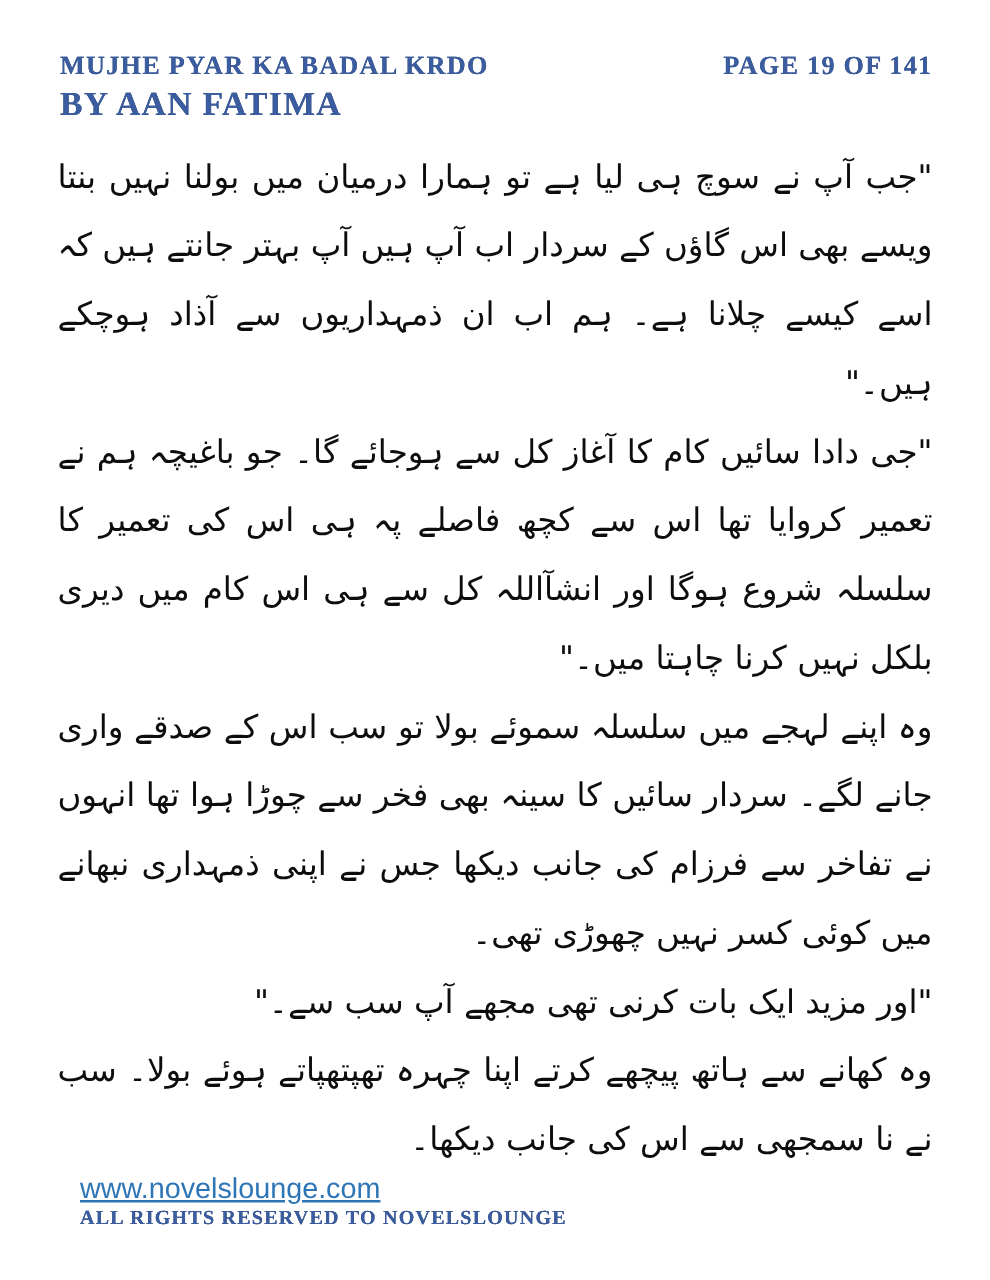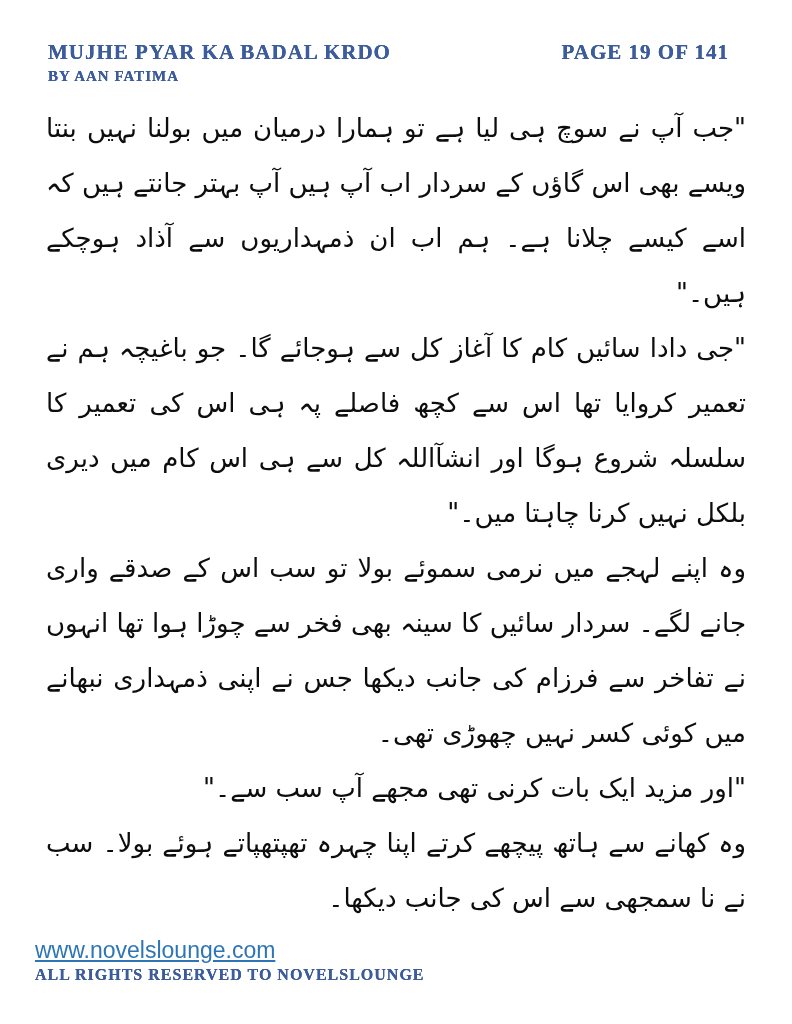--- a/index.html
+++ b/index.html
@@ -7,59 +7,59 @@
     position: relative;
     width: 792px;
     height: 1024px;
     background: #ffffff;
     overflow: hidden;
     font-family: "Liberation Serif", serif;
     box-sizing: border-box;
   }
   
   .header {
-    padding: 40px 63px 0 48px;
+    padding: 40px 46px 0 48px;
     color: #3b5c9e;
   }
   .header-row {
     display: flex;
     justify-content: space-between;
     align-items: baseline;
   }
   .deco-caps {
     font-family: "Liberation Serif", serif;
     font-weight: bold;
     letter-spacing: 1px;
     color: #3b5c9e;
     text-shadow: 0 0 0.4px #24406e;
   }
   .title   { font-size: 21px; }
   .page-label { font-size: 21px; }
-  .author  { font-size: 15px; margin-top: 3px; }
+  .author  { font-size: 27px; margin-top: 3px; }
 
   
   .body-text {
     direction: rtl;
     unicode-bidi: embed;
     padding: 16px 46px 0 46px;
     font-family: "DejaVu Sans", sans-serif;
     color: #0d0d0d;
     font-size: 26px;
     line-height: 55px;
     text-align: justify;
   }
   .body-text p {
     margin: 0;
     text-align: justify;
   }
 
   
   .footer {
     position: absolute;
-    left: 35px;
+    left: 64px;
     bottom: 40px;
   }
   .site-link {
     display: inline-block;
     font-family: "Liberation Sans", sans-serif;
     font-size: 23px;
     color: #2e75b6;
     text-decoration: underline;
     text-decoration-color: #2e75b6;
     margin-bottom: 2px;
@@ -78,21 +78,21 @@
     <div class="header-row">
       <span class="deco-caps title">MUJHE PYAR KA BADAL KRDO</span>
       <span class="deco-caps page-label">PAGE 19 OF 141</span>
     </div>
     <div class="deco-caps author">BY AAN FATIMA</div>
   </div>
 
   <div class="body-text" dir="rtl">
     <p>"جب آپ نے سوچ ہی لیا ہے تو ہمارا درمیان میں بولنا نہیں بنتا ویسے بھی اس گاؤں کے سردار اب آپ ہیں آپ بہتر جانتے ہیں کہ اسے کیسے چلانا ہے۔ ہم اب ان ذمہداریوں سے آذاد ہوچکے ہیں۔"</p>
     <p>"جی دادا سائیں کام کا آغاز کل سے ہوجائے گا۔ جو باغیچہ ہم نے تعمیر کروایا تھا اس سے کچھ فاصلے پہ ہی اس کی تعمیر کا سلسلہ شروع ہوگا اور انشآاللہ کل سے ہی اس کام میں دیری بلکل نہیں کرنا چاہتا میں۔"</p>
-    <p>وہ اپنے لہجے میں نرمی سموئے بولا تو سب اس کے صدقے واری جانے لگے۔ سردار سائیں کا سینہ بھی فخر سے چوڑا ہوا تھا انہوں نے تفاخر سے فرزام کی جانب دیکھا جس نے اپنی ذمہداری نبھانے میں کوئی کسر نہیں چھوڑی تھی۔</p>
+    <p>وہ اپنے لہجے میں سلسلہ سموئے بولا تو سب اس کے صدقے واری جانے لگے۔ سردار سائیں کا سینہ بھی فخر سے چوڑا ہوا تھا انہوں نے تفاخر سے فرزام کی جانب دیکھا جس نے اپنی ذمہداری نبھانے میں کوئی کسر نہیں چھوڑی تھی۔</p>
     <p>"اور مزید ایک بات کرنی تھی مجھے آپ سب سے۔"</p>
     <p>وہ کھانے سے ہاتھ پیچھے کرتے اپنا چہرہ تھپتھپاتے ہوئے بولا۔ سب نے نا سمجھی سے اس کی جانب دیکھا۔</p>
   </div>
 
   <div class="footer">
     <a href="#" class="site-link">www.novelslounge.com</a>
     <div class="deco-caps rights">ALL RIGHTS RESERVED TO NOVELSLOUNGE</div>
   </div>
 
 </div>

